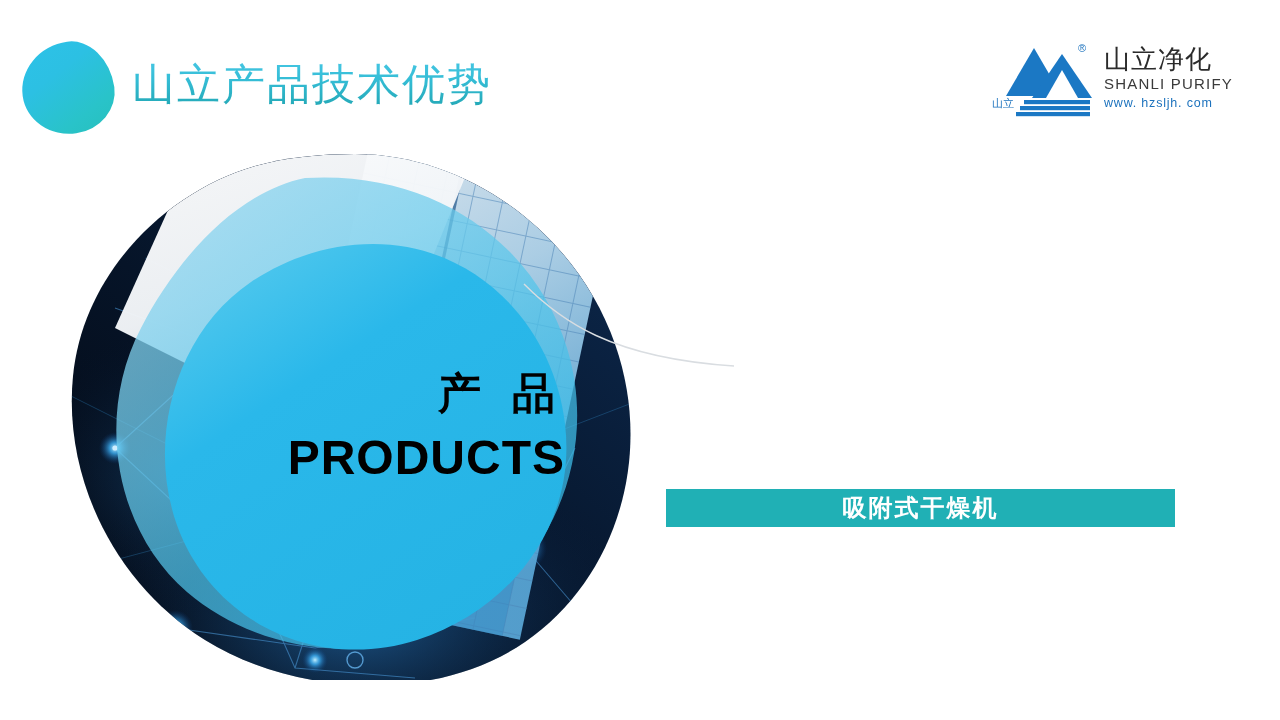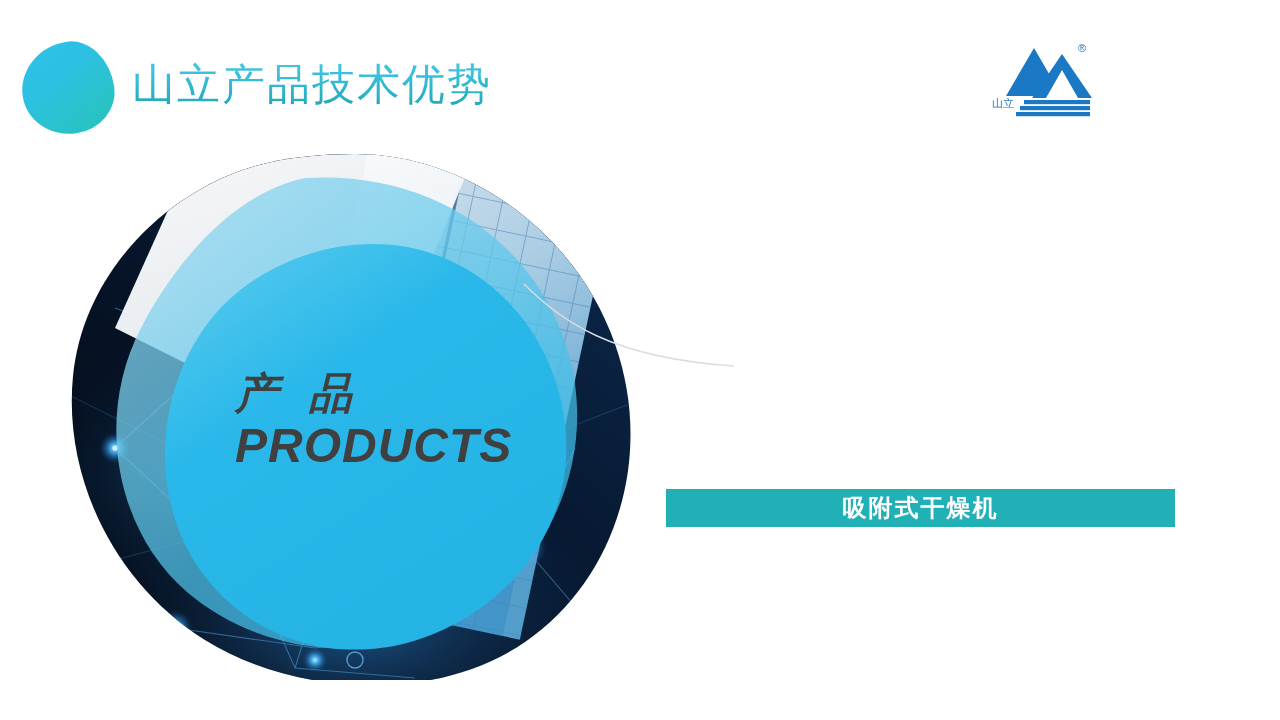--- a/index.html
+++ b/index.html
@@ -121,38 +121,38 @@
     width: 590px;
     height: 532px;
   }
   .graphic svg { display: block; }
 
   .graphic-label {
     position: absolute;
     left: 180px;
     top: 222px;
     width: 330px;
-    color: #404040;
+    text-align: right;
+    color: #000000;
     pointer-events: none;
-    font-style: italic;
   }
   .label-cn {
     font-size: 43px;
     font-weight: 700;
     letter-spacing: 8px;
     font-family: "DejaVu Sans", "Liberation Sans", sans-serif;
     line-height: 1.1;
     padding-right: 2px;
   }
   .label-en {
     font-size: 48px;
     font-weight: 700;
     letter-spacing: 1px;
     line-height: 1.12;
-    margin-top: 2px;
+    margin-top: 14px;
   }
 
   
   .body-copy {
     position: absolute;
     left: 668px;
     top: 308px;
     width: 530px;
     font-size: 20px;
     line-height: 41px;
@@ -206,20 +206,25 @@
       <polygon points="34,8 62,56 6,56" fill="#1b78c4"></polygon>
       <polygon points="62,14 92,58 32,58" fill="#1b78c4"></polygon>
       <polygon points="62,30 78,58 46,58" fill="#ffffff"></polygon>
       <rect x="24" y="60" width="66" height="4.2" fill="#1b78c4"></rect>
       <rect x="20" y="66" width="70" height="4.2" fill="#1b78c4"></rect>
       <rect x="16" y="72" width="74" height="4.2" fill="#1b78c4"></rect>
       <polygon points="40,58 62,34 62,58" fill="#ffffff" opacity="0"></polygon>
     </svg>
     <div class="logo-reg">®</div>
     <div class="logo-mark-label">山立</div>
+    <div class="logo-text">
+      <div class="logo-cn">山立净化</div>
+      <div class="logo-en">SHANLI PURIFY</div>
+      <div class="logo-url">www. hzsljh. com</div>
+    </div>
   </div>
 
   <div class="graphic">
     <svg width="590" height="532" viewBox="0 0 590 532">
       <defs>
         <clipPath id="blobClip">
           <path d="M300,6 C410,6 520,82 560,196 C600,310 560,432 470,494
                    C380,556 240,548 150,492 C60,436 8,330 18,228
                    C28,126 110,44 200,18 C232,9 266,6 300,6 Z"></path>
         </clipPath>

